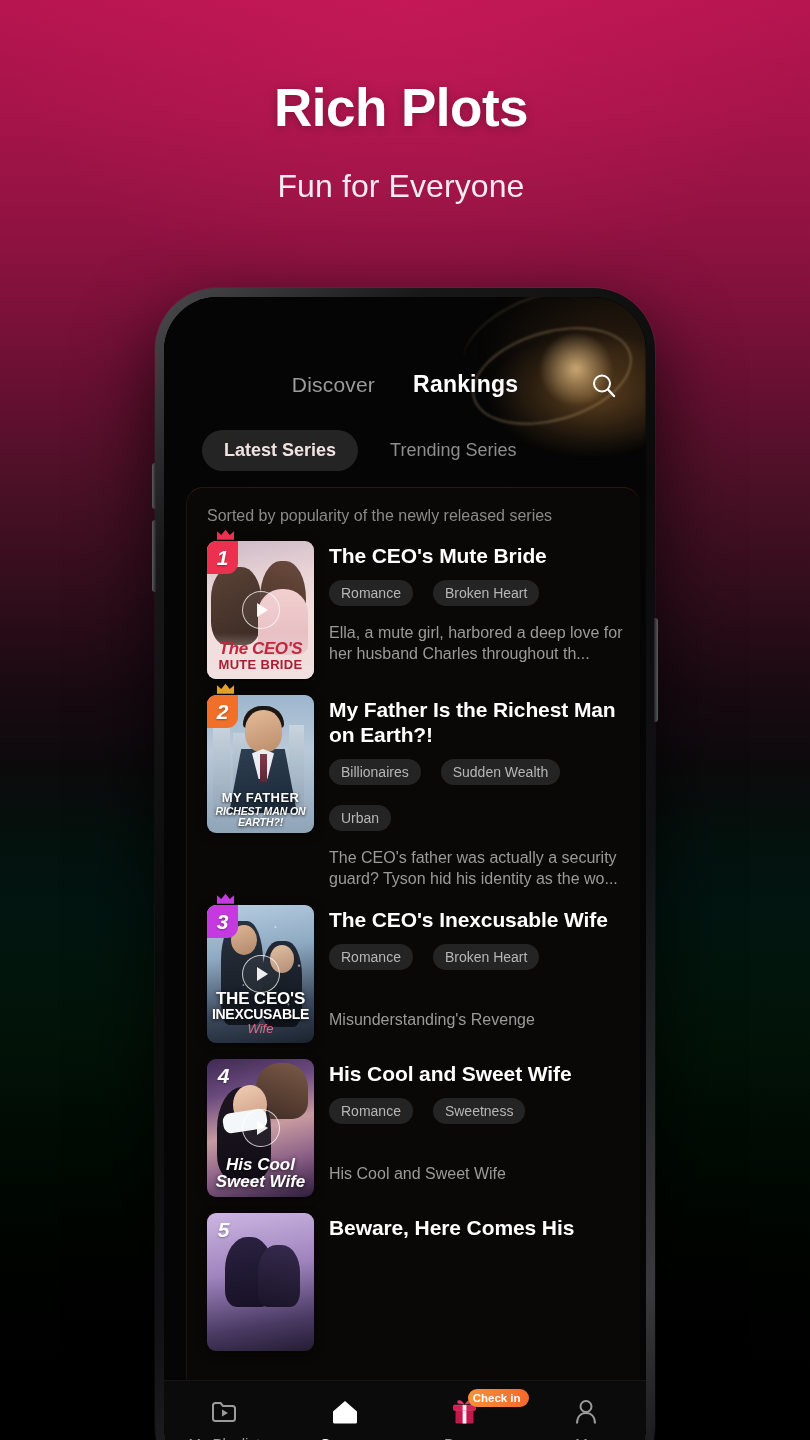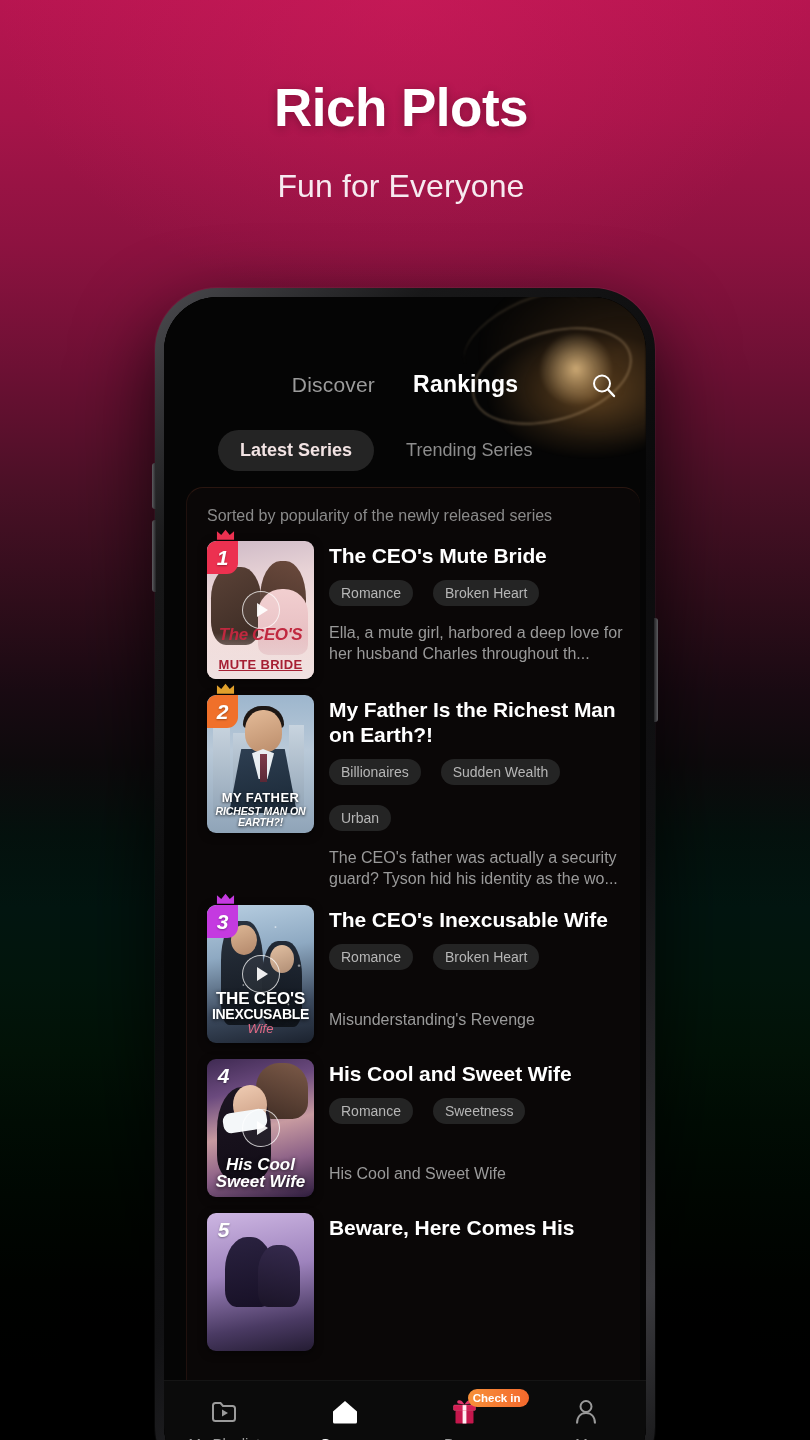--- a/index.html
+++ b/index.html
@@ -124,21 +124,21 @@
   .ttab.active { color:#fff; font-weight:bold; font-size:23px; }
   .search-btn {
     position:absolute; right:25px; top:72px;
     width:34px; height:34px; z-index:6;
     display:flex; align-items:center; justify-content:center;
   }
 
   
   .seg-row {
     position:absolute; top:133px; left:0; right:0;
-    display:flex; align-items:flex-start; z-index:5; padding-left:54px; gap:10px;
+    display:flex; align-items:flex-start; z-index:5; padding-left:38px; gap:10px;
   }
   .seg {
     font-size:18px; color:#8d8d8d;
     padding:10px 22px; border-radius:22px;
   }
   .seg.active {
     background:#242424; color:#f2e3e3; font-weight:bold;
   }
 
   
@@ -209,21 +209,21 @@
     text-align:center; color:#fff; line-height:1.0;
   }
 
   .a1 { background:linear-gradient(170deg,#cdb9c6 0%,#e8d3d6 30%,#f3dfdd 58%,#efd9d7 100%); }
   .a1 .f1{position:absolute;left:4px;top:26px;width:50px;height:78px;border-radius:40% 40% 30% 30%;background:linear-gradient(150deg,#5b4237,#3a2a23);}
   .a1 .f2{position:absolute;right:8px;top:20px;width:46px;height:86px;border-radius:44% 44% 32% 32%;background:linear-gradient(200deg,#6b4a3d,#3e2c24);}
   .a1 .f3{position:absolute;right:6px;top:48px;width:50px;height:66px;border-radius:24px 24px 10px 10px;background:linear-gradient(180deg,#f2cfd0,#e3b9bd);}
   .a1 .f4{position:absolute;left:0;bottom:0;width:100%;height:46px;background:linear-gradient(0deg,rgba(240,225,225,.96),rgba(240,225,225,0));}
   .a1 .art-txt{bottom:8px;}
   .a1 .l1{font-size:17px;font-weight:bold;color:#c0283f;font-style:italic;letter-spacing:-.4px;}
-  .a1 .l2{font-size:13px;font-weight:bold;color:#a61f33;letter-spacing:.3px;margin-top:15px;text-decoration:underline;}
+  .a1 .l2{font-size:13px;font-weight:bold;color:#a61f33;letter-spacing:.3px;margin-top:1px;}
 
   .a2 { background:linear-gradient(180deg,#9db6cd 0%,#b9c9d8 40%,#8fa4b8 100%); }
   .a2 .b1{position:absolute;left:6px;top:22px;width:17px;height:96px;background:linear-gradient(180deg,#cdd8e2,#93a6b8);}
   .a2 .b2{position:absolute;left:26px;top:38px;width:13px;height:80px;background:linear-gradient(180deg,#c3d0dc,#8b9eb0);}
   .a2 .b3{position:absolute;right:10px;top:30px;width:15px;height:88px;background:linear-gradient(180deg,#c8d4df,#90a3b5);}
   .a2 .head{position:absolute;left:38px;top:15px;width:37px;height:42px;border-radius:48% 48% 42% 42%;background:linear-gradient(160deg,#e4bb98,#bb8d6b);}
   .a2 .hair{position:absolute;left:36px;top:11px;width:41px;height:22px;border-radius:20px 20px 4px 4px;background:#1d1714;}
   .a2 .suit{position:absolute;left:22px;top:54px;width:68px;height:64px;background:linear-gradient(170deg,#2e3f52,#1a2836);clip-path:polygon(18% 0,82% 0,100% 100%,0 100%);}
   .a2 .shirt{position:absolute;left:45px;top:54px;width:22px;height:30px;background:#e9eef2;clip-path:polygon(50% 0,100% 14%,70% 100%,30% 100%,0 14%);}
   .a2 .tie{position:absolute;left:53px;top:59px;width:7px;height:28px;background:linear-gradient(180deg,#7e3b4a,#5a2836);}

